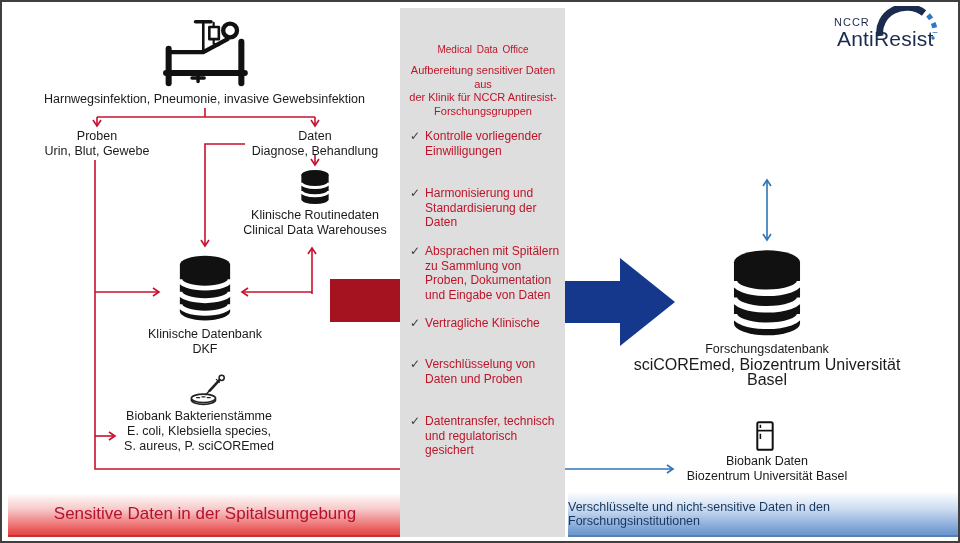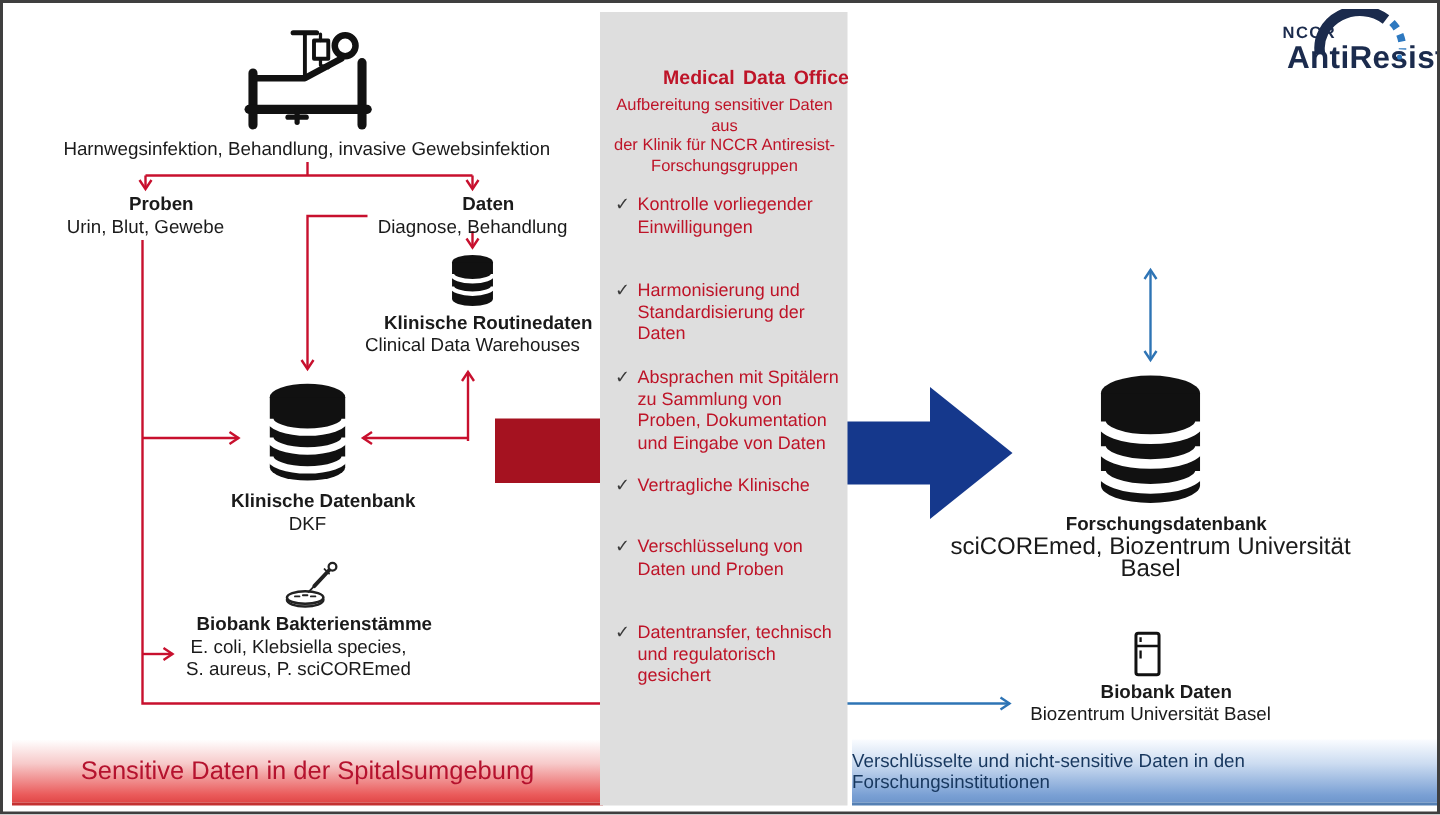--- a/index.html
+++ b/index.html
@@ -1,20 +1,20 @@
 <!DOCTYPE html>
 <html><head>
 <meta charset="utf-8">
 <style>
   html,body{margin:0;padding:0;background:#fff;}
   #frame{position:relative;width:960px;height:543px;border:2px solid #3f3f3f;box-sizing:border-box;
          background:#fff;font-family:"Liberation Sans","DejaVu Sans",sans-serif;overflow:hidden;}
   .abs{position:absolute;}
   .ctr{text-align:center;}
-  .b{font-weight:bold;margin-left:21px;}
+  .b{font-weight:normal;}
   .blk{color:#1a1a1a;font-size:12.5px;line-height:15px;}
   .preline{white-space:pre-line;}
   
   #gray-col{left:398px;top:6px;width:165px;height:529px;background:#dedede;z-index:3;}
   
   #connectors{left:0;top:0;z-index:2;}
   #footer-left{left:6px;top:491px;width:394px;height:44px;z-index:1;
      background:linear-gradient(180deg,#ffffff 0%,#f7caca 38%,#ea5a5a 88%,#e04848 100%);
      border-bottom:2px solid #c43131;box-sizing:border-box;
      display:flex;align-items:center;justify-content:center;}
@@ -84,21 +84,21 @@
       <circle cx="81" cy="17" r="8" stroke-width="5"></circle>
       <path d="M41,7 H59" stroke-width="4"></path>
       <path d="M50,8 V40" stroke-width="3"></path>
       <path d="M62,8 V13" stroke-width="2.5"></path>
       <rect x="57" y="13" width="11" height="14" stroke-width="3"></rect>
       <path d="M62,27 V32 L68,34" stroke-width="2.5"></path>
       <path d="M44,67 V76" stroke-width="4"></path>
       <path d="M37,72 H51" stroke-width="4"></path>
     </g>
   </svg>
-  <div class="abs z4 blk ctr" style="left:30px;top:90px;width:345px;">Harnwegsinfektion,  Behandlung,  invasive  Gewebsinfektion</div>
+  <div class="abs z4 blk ctr" style="left:30px;top:90px;width:345px;">Harnwegsinfektion,  Pneumonie,  invasive  Gewebsinfektion</div>
 
   <div class="abs z4 blk ctr" style="left:35px;top:127px;width:120px;">
     <div class="b">Proben</div>
     <div>Urin,  Blut,  Gewebe</div>
   </div>
   <div class="abs z4 blk ctr" style="left:248px;top:127px;width:130px;">
     <div class="b">Daten</div>
     <div>Diagnose,  Behandlung</div>
   </div>
 
@@ -135,21 +135,21 @@
       <path d="M40,8 l4,4" stroke-width="1.6"></path>
       <circle cx="47" cy="6" r="3.4" stroke-width="2"></circle>
     </g>
   </svg>
   <div class="abs z4 blk ctr" style="left:107px;top:407px;width:180px;">
     <div class="b">Biobank  Bakterienstämme</div>
     <div class="preline">E. coli, Klebsiella species,
 S. aureus,  P. sciCOREmed</div>
   </div>
 
-  <div class="abs z4 ctr b mdo-red" style="left:400px;top:42px;width:162px;font-size:13px;word-spacing:2px;">Medical  Data  Office</div>
+  <div class="abs z4 ctr b mdo-red" style="left:400px;top:42px;width:162px;font-size:10px;word-spacing:2px;">Medical  Data  Office</div>
   <div class="abs z4 ctr mdo-red preline" style="left:402px;top:62px;width:158px;font-size:11px;line-height:13.5px;">Aufbereitung sensitiver Daten aus
 der Klinik für NCCR Antiresist-
 Forschungsgruppen</div>
 
   <div class="abs check-item" style="left:408px;top:127px;">
     <span class="chk">✓</span>
     <span class="preline">Kontrolle  vorliegender
 Einwilligungen</span>
   </div>
   <div class="abs check-item" style="left:408px;top:184px;">

